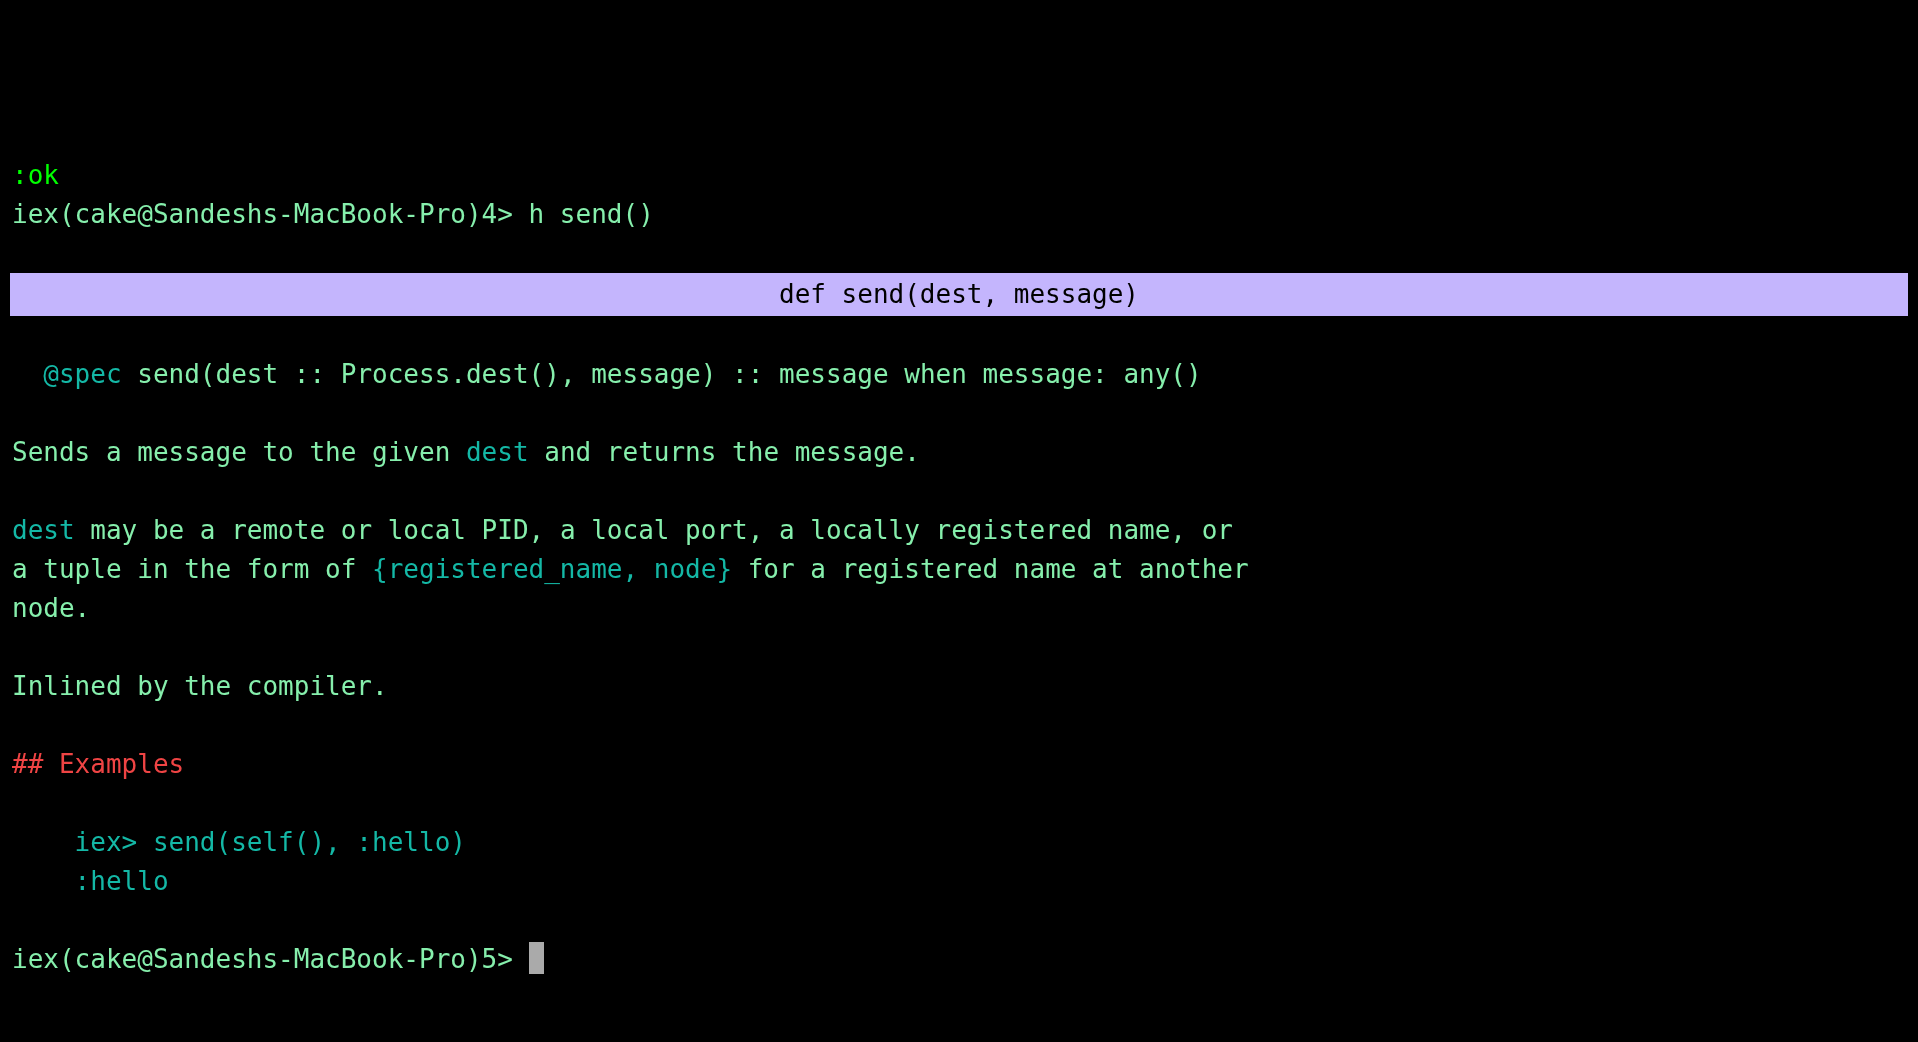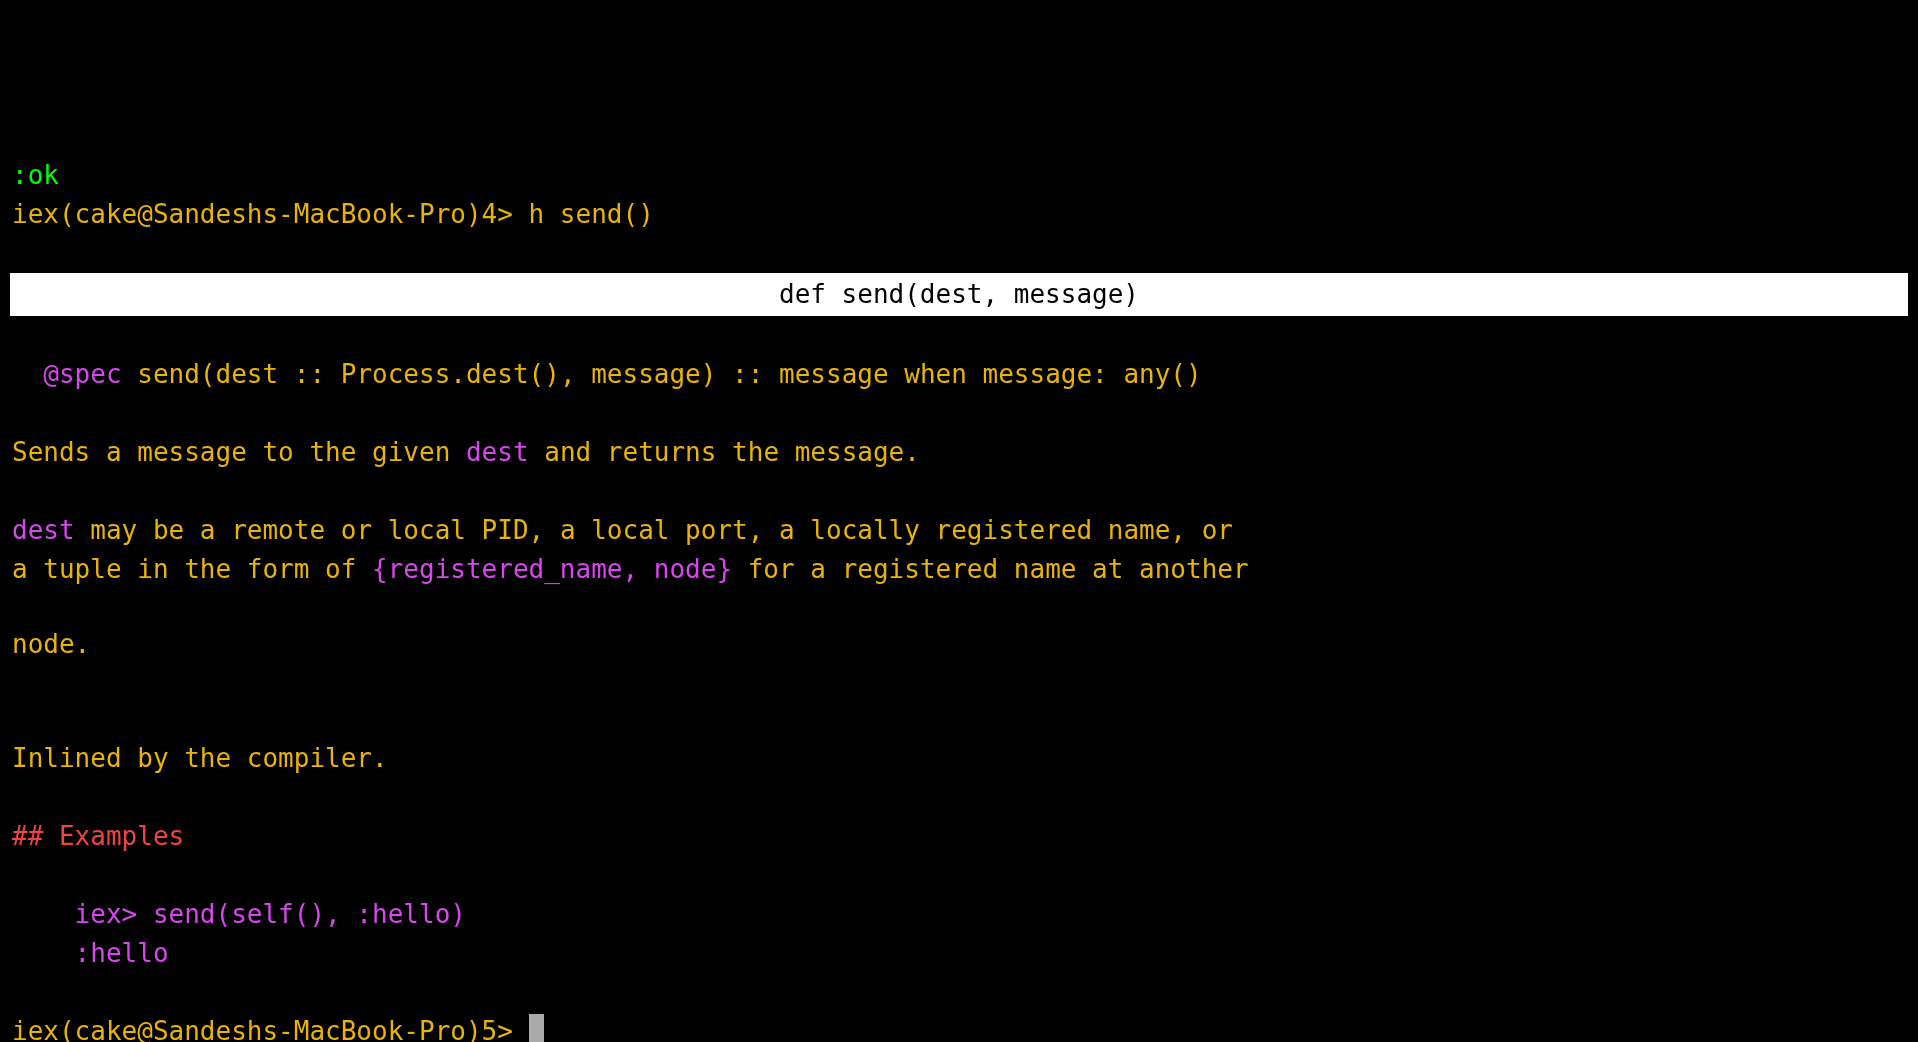--- a/index.html
+++ b/index.html
@@ -17,31 +17,30 @@
       white-space: pre;
       overflow-x: auto;
     }
     .terminal {
       padding: 0 12px 12px 12px;
     }
     .green {
       color: #00ff00;
     }
     .cyan {
-      color: #d946ef;
+      color: #14b8a6;
     }
     .yellow {
       color: #ef4444;
     }
     .white {
-      color: #eab308;
-      margin-top: 36px;
+      color: #86efac;
     }
     .banner {
-      background: #ffffff;
+      background: #c4b5fd;
       color: #000000;
       display: block;
       text-align: center;
       padding: 2px 0;
       margin: 0 -2px;
     }
     .cursor {
       display: inline-block;
       background: #aaaaaa;
       width: 15px;

